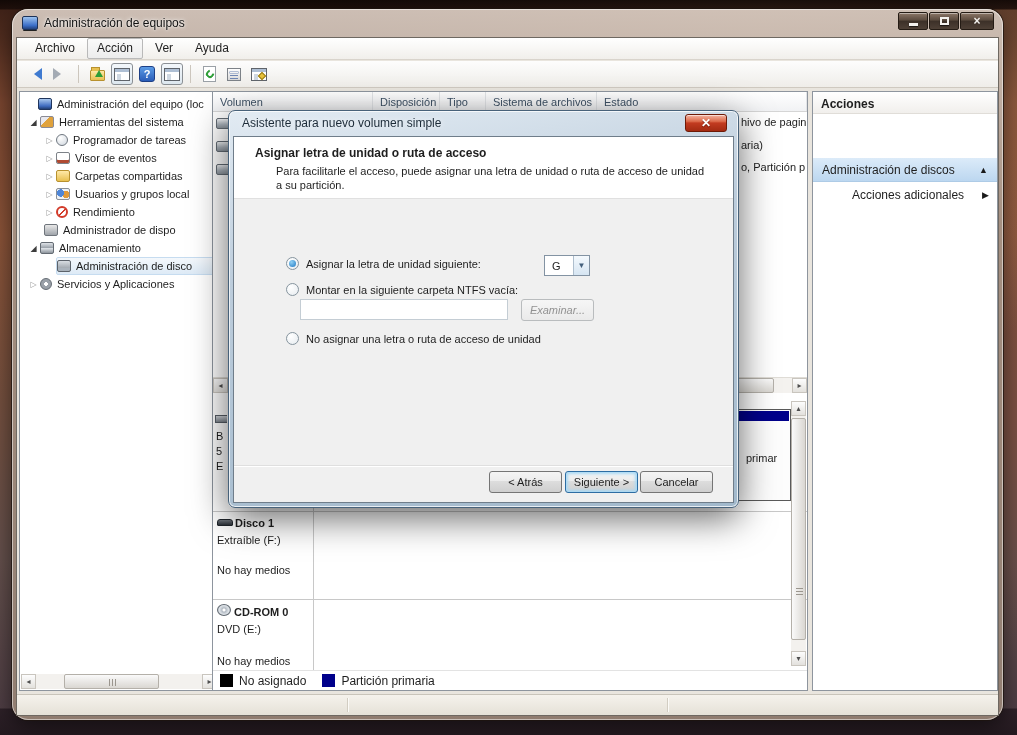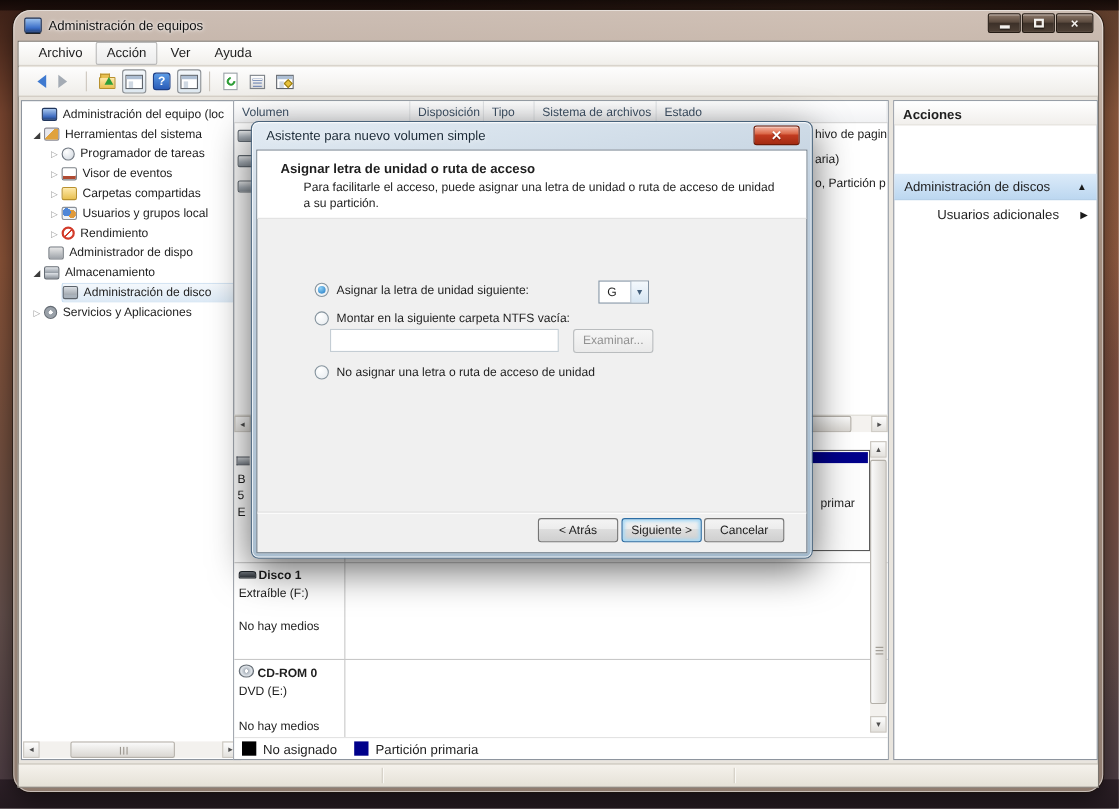--- a/index.html
+++ b/index.html
@@ -162,21 +162,21 @@
   .combo { position:absolute; left:310px; top:56px; width:46px; height:21px; background:#fff;
     border:1px solid #8393a3; display:flex; }
   .combo .val { flex:1; padding:4px 0 0 7px; }
   .combo .cbarr { width:16px; border-left:1px solid #aebecd; background:linear-gradient(#f4f9fd,#d6e5f2);
     display:flex; align-items:center; justify-content:center; font-size:8px; color:#44607c; }
   .mountinput { position:absolute; left:66px; top:100px; width:208px; height:21px; border:1px solid #c4cdd4;
     background:#fff; font-family:"Liberation Sans",sans-serif; font-size:11px; padding:0 4px; }
   .btn { position:absolute; height:22px; width:73px; border:1px solid #757575; border-radius:3px;
     background:linear-gradient(#f4f4f4 0%,#ececec 45%,#dddddd 46%,#cfcfcf 100%);
     font-size:11px; display:flex; align-items:center; justify-content:center; color:#1e1e1e; }
-  .btn.disabled { color:#929292; border-color:#b9bcbe; background:linear-gradient(#f6f6f6,#eaeaea); }
+  .btn.disabled { color:#929292; border-color:#b9bcbe; background:linear-gradient(#f6f6f6,#eaeaea);font-style:italic; }
   .btn.default { border-color:#2d6da3; box-shadow:inset 0 0 3px 2px #a9d9f5; }
   .wizsep { position:absolute; left:0; right:0; top:328px; height:1px; background:#dfdfdf; box-shadow:0 1px 0 #fff; }
   .wizbtn-back { left:255px; top:334px; }
   .wizbtn-next { left:331px; top:334px; }
   .wizbtn-cancel { left:406px; top:334px; }
 </style>
 </head>
 <body>
 
 <div class="window">
@@ -374,21 +374,21 @@
         </div>
       </div>
 
       <div class="panel actionspanel">
         <div class="acthead">Acciones</div>
         <div class="actgroup">
           <span>Administración de discos</span>
           <span class="arr">▲</span>
         </div>
         <div class="actitem">
-          <span>Usuarios adicionales</span>
+          <span>Acciones adicionales</span>
           <span class="arr">▶</span>
         </div>
       </div>
     </div>
 
     <div class="statusbar">
       <i style="left:330px"></i>
         <i style="right:330px"></i>
     </div>
   </div>

